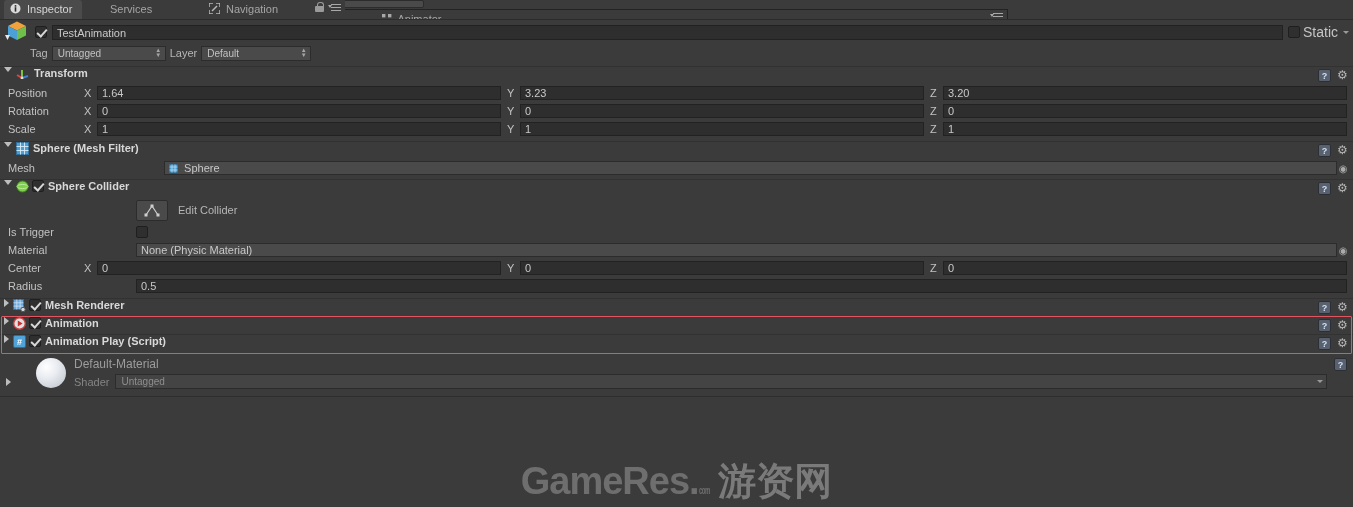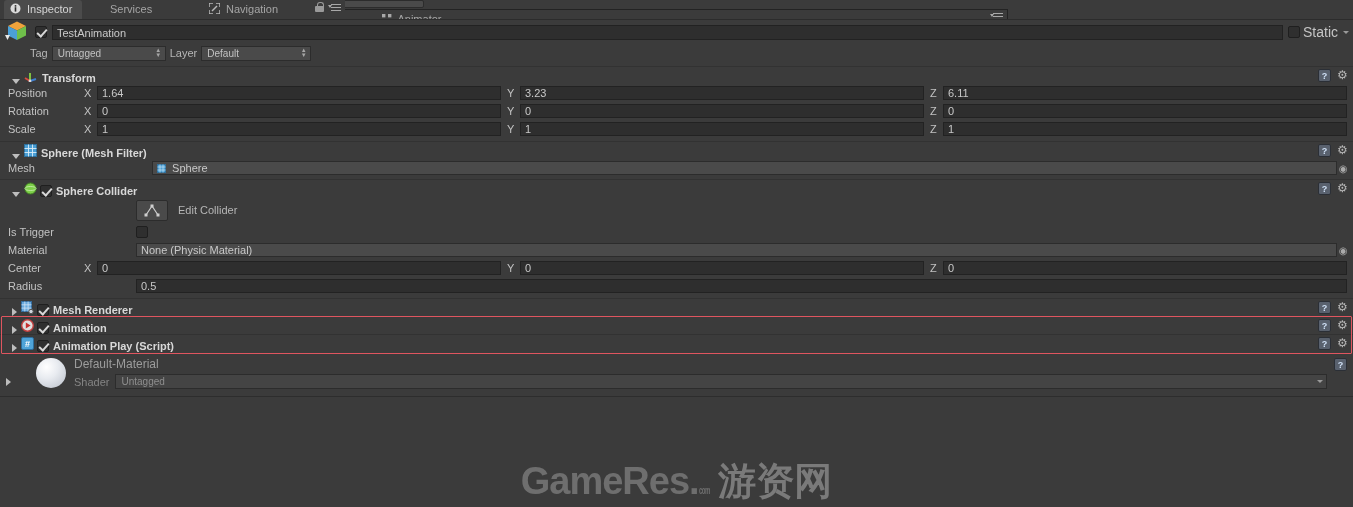--- a/index.html
+++ b/index.html
@@ -112,21 +112,21 @@
     line-height:14px; padding-left:4px; font-size:11px; color:#c9c9c9;}
   .ck { width:12px;height:12px;background:#2f2f2f;border:1px solid #1f1f1f;border-radius:2px;
     position:relative; display:inline-block; vertical-align:-2px;}
   .ck.on::after{content:"";position:absolute;left:3px;top:0px;width:4px;height:8px;
     border:solid #d8d8d8;border-width:0 2px 2px 0;transform:rotate(42deg);}
   .static-wrap { display:flex;align-items:center;gap:3px; font-size:14px; color:#c5c5c5;}
   .taglayer { height:18px; display:flex; align-items:center; padding:0 4px 0 30px; gap:4px; font-size:11px;}
   .dd { height:15px; background:#4a4a4a; border:1px solid #2c2c2c; font-size:10px; color:#c2c2c2;
     display:flex;align-items:center;justify-content:space-between;padding:0 3px 0 5px;}
   .updown { display:inline-block; width:7px; line-height:5px; font-size:6px; color:#a6a6a6; text-align:center;}
-  .comp-head { height:18px; display:flex; align-items:flex-end; gap:4px; padding-left:12px;
+  .comp-head { height:18px; display:flex; align-items:flex-start; gap:4px; padding-left:4px;
     background:#3b3b3b; border-top:1px solid #323232; position:relative;}
   .comp-head .title { font-weight:bold; font-size:11px; color:#d8d8d8; }
   .arrow-r { width:0;height:0;border-top:4px solid transparent;border-bottom:4px solid transparent;border-left:5px solid #bdbdbd;}
   .arrow-d { width:0;height:0;border-left:4px solid transparent;border-right:4px solid transparent;border-top:5px solid #bdbdbd;}
   .help-gear { position:absolute; right:4px; top:2px; display:flex; gap:5px; align-items:center;}
   .helpbtn { width:13px;height:13px; background:#59616e; border:1px solid #2b2f36; border-radius:2px;
     color:#cfe0f5; font-size:9px; line-height:12px; text-align:center; font-weight:bold;}
   .gear { width:13px;height:13px; color:#b5b5b5; font-size:12px; line-height:12px; text-align:center;}
   .prop { height:18px; display:flex; align-items:center; padding-left:8px; font-size:11px; color:#c2c2c2;}
   .prop .lbl { width:76px; flex:none; }
@@ -578,21 +578,21 @@
         </div>
       </div>
       <div class="prop">
         <span class="lbl">Position</span>
         <div class="xyz">
           <span class="ax">X</span>
           <div class="field"><span>1.64</span></div>
           <span class="ax">Y</span>
           <div class="field"><span>3.23</span></div>
           <span class="ax">Z</span>
-          <div class="field"><span>6.11</span></div>
+          <div class="field"><span>3.20</span></div>
         </div>
       </div>
       <div class="prop">
         <span class="lbl">Rotation</span>
         <div class="xyz">
           <span class="ax">X</span>
           <div class="field"><span>0</span></div>
           <span class="ax">Y</span>
           <div class="field"><span>0</span></div>
           <span class="ax">Z</span>
@@ -619,21 +619,21 @@
               <path d="M4.5 0.5 V12.5 M8.5 0.5 V12.5 M0.5 4.5 H12.5 M0.5 8.5 H12.5" stroke="#d9ecf7" stroke-width="0.9"></path>
             </svg>
         </span>
         <span class="title">Sphere (Mesh Filter)</span>
         <div class="help-gear">
           <div class="helpbtn">?</div>
           <div class="gear">⚙</div>
         </div>
       </div>
       <div class="prop" style="padding-right:4px">
-        <span class="lbl" style="width:144px">Mesh</span>
+        <span class="lbl" style="width:156px">Mesh</span>
         <div class="objfield">
           <span style="display:inline-block;vertical-align:-1px;margin-right:3px">
             <svg width="9" height="9" viewBox="0 0 9 9">
                 <rect x="0.4" y="0.4" width="8.2" height="8.2" fill="#4b9fd5" stroke="#2e6f9b" stroke-width="0.8"></rect>
                 <path d="M3 0.4 V8.6 M6 0.4 V8.6 M0.4 3 H8.6 M0.4 6 H8.6" stroke="#d9ecf7" stroke-width="0.6"></path>
               </svg>
           </span>
           <span>Sphere</span>
         </div>
         <span class="dot">◉</span>

